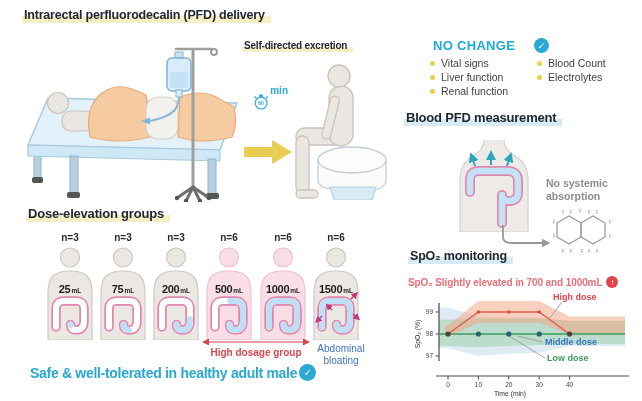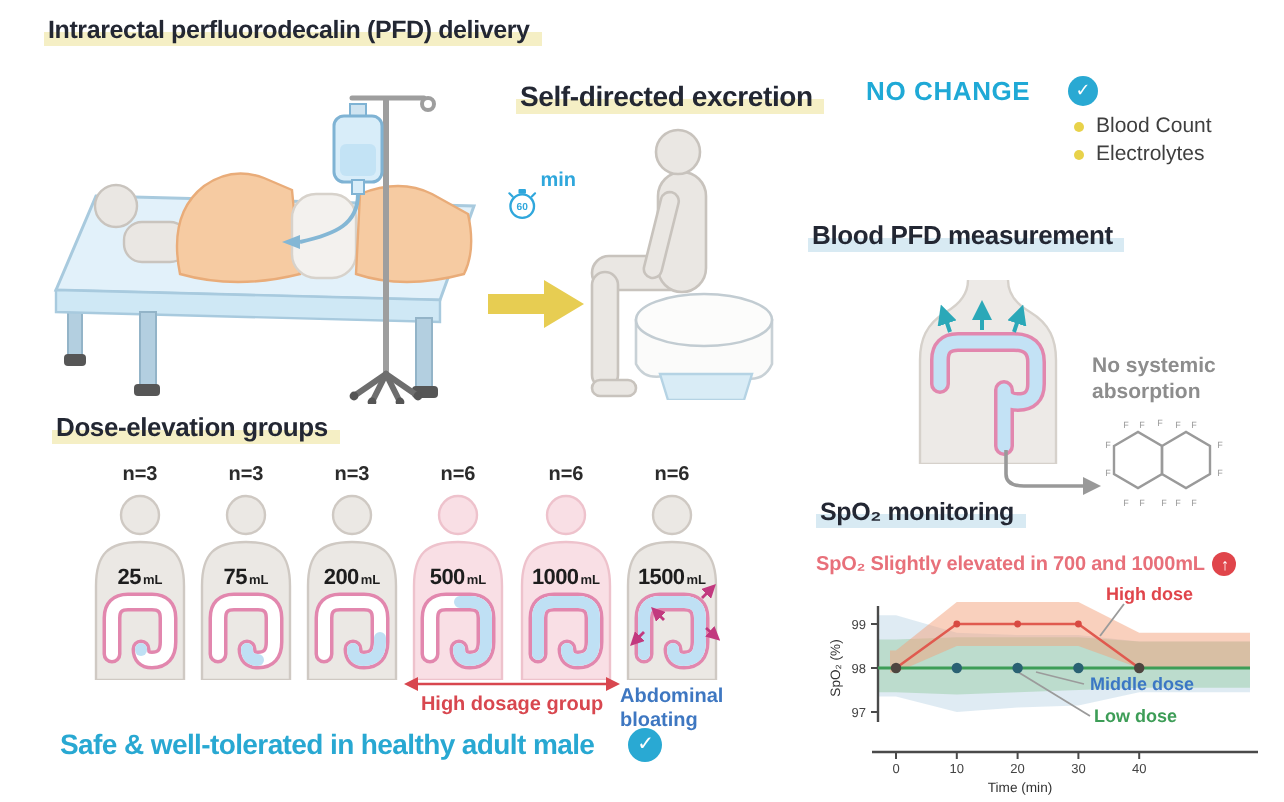--- a/index.html
+++ b/index.html
@@ -17,25 +17,25 @@
     font-size:13px;letter-spacing:0.3px}
   .bullet-row{display:flex;align-items:center;gap:6px;height:14px;font-size:10.5px;color:#3f3f3f}
   .dot{width:5px;height:5px;border-radius:50%;background:#e8d24a;flex:none}
   .grp{position:absolute;width:50px;top:0}
   .nlab{text-align:center;font-size:10px;font-weight:600;color:#2b2b2b;height:12px}
   .figwrap{margin-top:2px;line-height:0}
   .doselab{position:absolute;top:48px;left:0;width:100%;text-align:center;color:#1d1d1d;line-height:1}
   .doselab b{font-size:11px;letter-spacing:-0.3px}
   .doselab .unit{font-size:6.5px;font-weight:700;margin-left:1px}
   .redlab{color:#d8474f;font-weight:700;font-size:10px;text-align:center;line-height:1.15}
-  .bluelab{color:#3e77c1;font-weight:700;font-size:10px;line-height:1.2}
+  .bluelab{color:#3e77c1;font-weight:400;font-size:10px;text-align:center;line-height:1.2}
   .graynote{color:#8d8d8d;font-weight:700;font-size:10.5px;line-height:1.2}
   .spo2sub{display:flex;align-items:center;gap:4px;color:#e8707a;font-weight:700;
     font-size:10px;letter-spacing:-0.1px;white-space:nowrap}
-  .conclusion{display:flex;align-items:flex-start;gap:17px;color:#28a8d2;font-weight:700;
+  .conclusion{display:flex;align-items:center;gap:2px;color:#28a8d2;font-weight:700;
     font-size:14px;letter-spacing:-0.3px;white-space:nowrap}
   .timerbox{display:flex;align-items:flex-start;width:36px}
   .timermin{color:#2fa7dc;font-weight:700;font-size:10px;margin-top:-1px}
 </style>
 </head>
 <body>
 
 <div id="canvas">
 
   <div class="abs hd" style="left:22px;top:8px;font-size:12.5px">
@@ -78,21 +78,21 @@
     <g>
       <rect x="165" y="15" width="8" height="6" fill="#cfe4f1" stroke="#7fb3d4" stroke-width="1"></rect>
       <rect x="157" y="21" width="24" height="33" rx="5" fill="#d8edf9" stroke="#7fb3d4" stroke-width="1.5"></rect>
       <rect x="160" y="35" width="18" height="16" rx="3" fill="#bfe0f4" opacity="0.85"></rect>
       <rect x="166" y="53" width="6" height="7" fill="#d8edf9" stroke="#7fb3d4" stroke-width="1"></rect>
       <path d="M169,60 C169,75 158,80 140,84" fill="none" stroke="#84b7d5" stroke-width="2"></path>
       <polygon points="140,80.5 140,87.5 131,84" fill="#84b7d5"></polygon>
     </g>
   </svg>
 
-  <div class="abs hd" style="left:258px;top:40px;font-size:14px">
+  <div class="abs hd" style="left:242px;top:40px;font-size:10px">
     <span class="hl-y">Self-directed excretion</span>
   </div>
 
   <div class="abs timerbox" style="left:252px;top:86px">
     <svg width="34" height="32" viewBox="0 0 34 32">
       <rect x="13.5" y="2" width="7" height="4.5" rx="1" fill="#2fa7dc"></rect>
       <line x1="26" y1="9" x2="29" y2="6" stroke="#2fa7dc" stroke-width="2" stroke-linecap="round"></line>
       <line x1="8" y1="9" x2="5" y2="6" stroke="#2fa7dc" stroke-width="2" stroke-linecap="round"></line>
       <circle cx="17" cy="18" r="11" fill="#ffffff" stroke="#2fa7dc" stroke-width="2.2"></circle>
       <text x="17" y="21.5" text-anchor="middle" font-size="9.5" font-weight="700" fill="#2fa7dc">60</text>
@@ -116,20 +116,34 @@
       <rect x="14" y="130" width="22" height="8" rx="4"></rect>
       <rect x="47" y="26" width="24" height="60" rx="12"></rect>
       <rect x="49" y="36" width="9" height="44" rx="4.5" transform="rotate(14 53 38)"></rect>
       <circle cx="57" cy="16" r="11"></circle>
     </g>
   </svg>
 
   <div class="abs nochange" style="left:433px;top:38px">
     <span>NO CHANGE</span>
     <span class="check" style="width:15px;height:15px;font-size:9px">✓</span>
+  </div>
+  <div class="abs" style="left:430px;top:56px">
+    <div class="bullet-row">
+        <span class="dot"></span>
+        <span>Vital signs</span>
+      </div>
+    <div class="bullet-row">
+        <span class="dot"></span>
+        <span>Liver function</span>
+      </div>
+    <div class="bullet-row">
+        <span class="dot"></span>
+        <span>Renal function</span>
+      </div>
   </div>
   <div class="abs hd" style="left:404px;top:110px;font-size:13px">
     <span class="hl-b">Blood PFD measurement</span>
   </div>
 
   <div class="abs" style="left:537px;top:56px">
     <div class="bullet-row">
         <span class="dot"></span>
         <span>Blood Count</span>
       </div>

